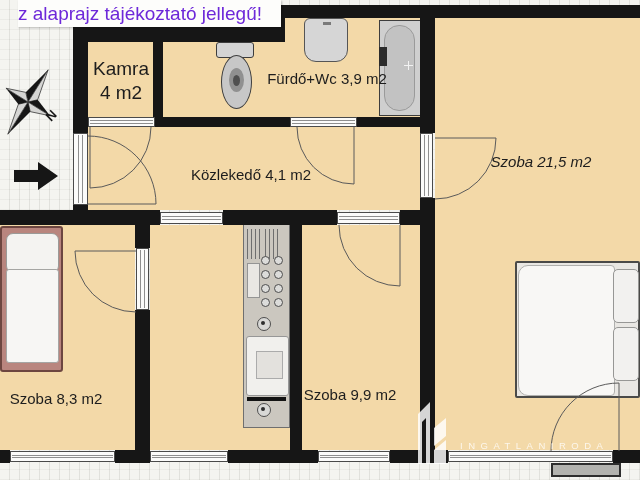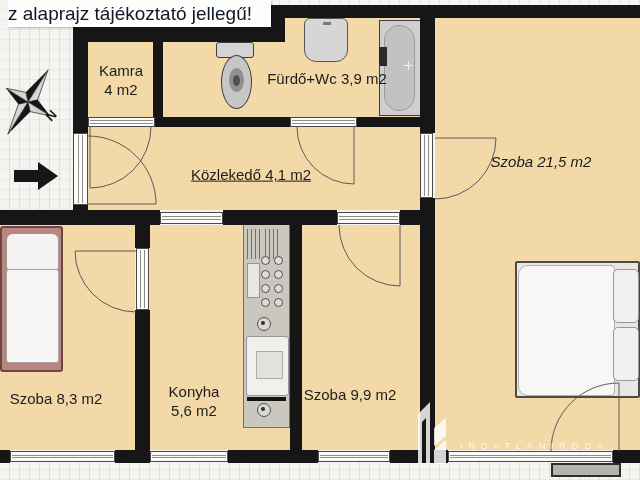--- a/index.html
+++ b/index.html
@@ -14,24 +14,24 @@
   .abs{position:absolute;}
   .floor{position:absolute;background:#f3d9a8;}
   .wall{position:absolute;background:#161616;}
   
   .win{position:absolute;background:#fbfbfa;border:1px solid #4a4a4a;box-sizing:border-box;}
   .win-h::before,.win-h::after{content:"";position:absolute;left:1px;right:1px;height:1px;background:#8e8e8e;}
   .win-h::before{top:28%;} .win-h::after{bottom:28%;}
   .win-v::before,.win-v::after{content:"";position:absolute;top:1px;bottom:1px;width:1px;background:#8e8e8e;}
   .win-v::before{left:28%;} .win-v::after{right:28%;}
   .label{position:absolute;color:#1d1d1d;font-size:15px;white-space:nowrap;transform:translate(-50%,-50%);text-align:center;line-height:1.25;}
-  .label.small{font-size:15px;}
+  .label.small{font-size:19px;}
   .title-box{
-    position:absolute;left:8px;top:0;width:263px;height:27px;background:#fdfdfb;
-    color:#0f172a;font-size:19px;line-height:27px;white-space:nowrap;
+    position:absolute;left:18px;top:0;width:263px;height:27px;background:#fdfdfb;
+    color:#6d28d9;font-size:19px;line-height:27px;white-space:nowrap;
     box-shadow:1px 1px 2px rgba(0,0,0,.25);z-index:40;
   }
   
   .fx{position:absolute;box-sizing:border-box;}
   .toilet-tank{left:216px;top:42px;width:38px;height:16px;background:#d4d4d4;border:1px solid #3d3d3d;border-radius:3px;}
   .toilet-bowl{left:221px;top:55px;width:31px;height:54px;background:#c7c7c7;border:1px solid #3d3d3d;border-radius:50%;}
   .toilet-bowl::before{content:"";position:absolute;left:7px;top:12px;width:15px;height:24px;border-radius:50%;background:#909090;}
   .toilet-bowl::after{content:"";position:absolute;left:11px;top:19px;width:7px;height:11px;border-radius:50%;background:#4f4f4f;}
   .bath-sink{left:304px;top:18px;width:44px;height:44px;background:#d6d6d6;border:1px solid #555;border-radius:6px 6px 12px 12px;}
   .bath-sink::before{content:"";position:absolute;left:18px;top:3px;width:8px;height:3px;background:#7a7a7a;}
@@ -160,27 +160,23 @@
       <path d="M136,251 L75,251 M75,251 A61,61 0 0 0 136,312"></path>
       <path d="M619,451 L619,383 M551,451 A68,68 0 0 1 619,383"></path>
     </g>
   </svg>
 
   <div class="label small" style="left:121px;top:81px;">
     <div>Kamra</div>
     <div>4 m2</div>
   </div>
   <div class="label" style="left:327px;top:79px;">Fürdő+Wc 3,9 m2</div>
-  <div class="label" style="left:251px;top:175px;text-decoration:underline;">Közlekedő 4,1 m2</div>
+  <div class="label" style="left:251px;top:175px;">Közlekedő 4,1 m2</div>
   <div class="label" style="left:541px;top:162px;font-style:italic;">Szoba 21,5 m2</div>
   <div class="label" style="left:56px;top:399px;text-align:right;">Szoba 8,3 m2</div>
-  <div class="label" style="left:194px;top:402px;">
-    <div>Konyha</div>
-    <div>5,6 m2</div>
-  </div>
   <div class="label" style="left:350px;top:395px;">Szoba 9,9 m2</div>
 
   <div class="title-box">z alaprajz tájékoztató jellegű!</div>
 
   <svg class="abs" style="left:0;top:58px;" width="75" height="90" viewBox="0 0 75 90">
     <g transform="translate(28,44) rotate(32)">
       <polygon points="0,-38 0,0 -7,-7" fill="#161616"></polygon>
       <polygon points="0,-38 0,0 7,-7" fill="#d6d6d4" stroke="#333" stroke-width="0.7"></polygon>
       <polygon points="26,0 0,0 7,-7" fill="#161616"></polygon>
       <polygon points="26,0 0,0 7,7" fill="#d6d6d4" stroke="#333" stroke-width="0.7"></polygon>

